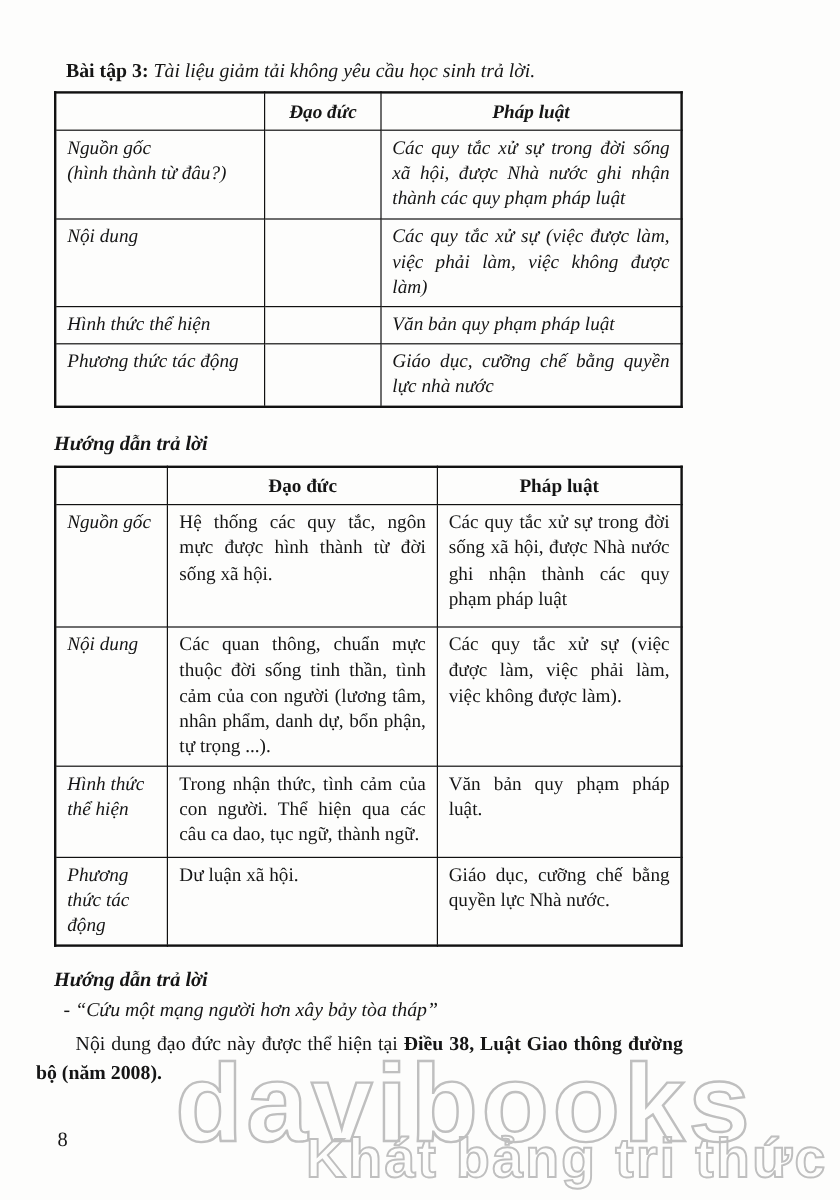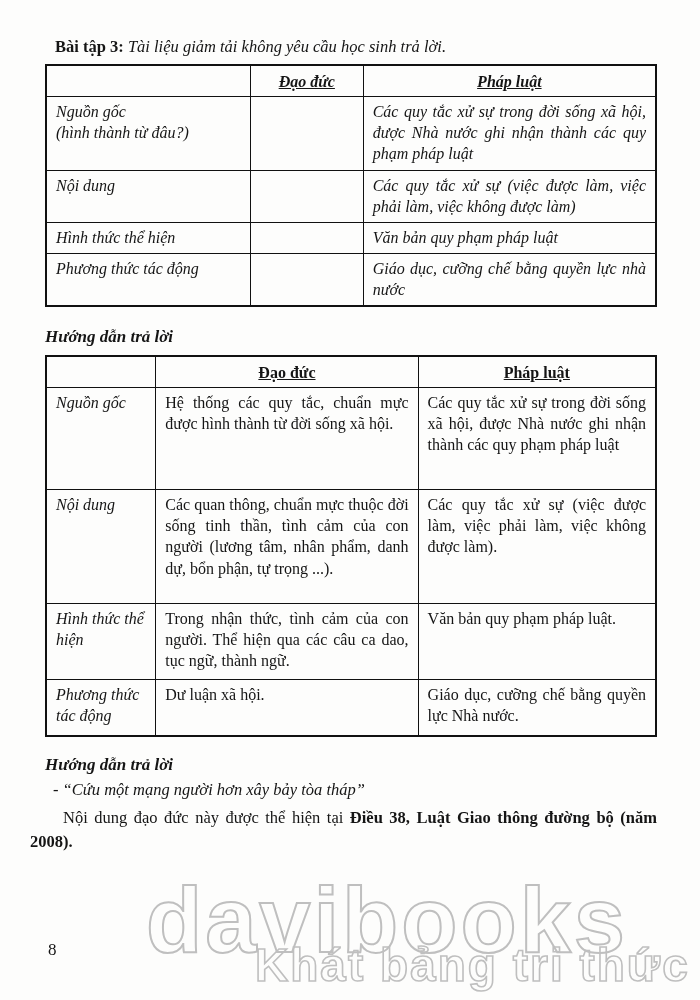--- a/index.html
+++ b/index.html
@@ -1,37 +1,37 @@
 <!DOCTYPE html>
 <html><head>
 <meta charset="utf-8">
 <style>
   html,body{margin:0;padding:0;}
   body{
     width:700px;height:1000px;position:relative;overflow:hidden;
     background:#fdfdfc;color:#151515;
     font-family:"Liberation Serif", serif;
   }
-  .content{position:absolute;left:45px;top:36px;width:612px;z-index:2;}
+  .content{position:absolute;left:45px;top:48px;width:524px;z-index:2;}
   p{margin:0;}
   .ex{
     font-size:16.5px;line-height:1.34;font-style:italic;
     padding-left:22px;text-indent:-14px;margin-left:2px;
     text-align:justify;margin-bottom:6px;
   }
   .ex b{font-style:normal;font-weight:bold;}
   table{
     width:100%;border-collapse:collapse;margin-top:4px;
     border:2.5px solid #111;
   }
   td,th{
     border:1.6px solid #111;vertical-align:top;
     padding:4px 9px 5px 9px;font-size:16px;line-height:1.32;
   }
-  th{font-weight:bold;text-align:center;padding-top:5px;padding-bottom:4px;text-decoration:underline;}
+  th{font-weight:bold;text-align:center;padding-top:5px;padding-bottom:4px;}
   .t1 th{font-style:italic;}
   .t1 .rowlabel{font-style:italic;}
   .t1 .val{font-style:italic;text-align:justify;}
   .t2 .rowlabel{font-style:italic;}
   .t2 .val{text-align:justify;}
   .guide{
     text-align:left;font-weight:bold;font-style:italic;
     font-size:17px;margin:16px 0 8px 0;
   }
   .guide2{margin-top:10px;margin-bottom:5px;}
@@ -119,21 +119,21 @@
         <col style="width:39%">
     </colgroup>
     <tbody>
         <tr>
       <th></th>
       <th>Đạo đức</th>
       <th>Pháp luật</th>
     </tr>
     <tr>
       <td class="rowlabel h1">Nguồn gốc</td>
-      <td class="val">Hệ thống các quy tắc, chuẩn mực được hình thành từ đời sống xã hội.</td>
+      <td class="val">Hệ thống các quy tắc, ngôn mực được hình thành từ đời sống xã hội.</td>
       <td class="val">Các quy tắc xử sự trong đời sống xã hội, được Nhà nước ghi nhận thành các quy phạm pháp luật</td>
     </tr>
     <tr>
       <td class="rowlabel h2">Nội dung</td>
       <td class="val">Các quan thông, chuẩn mực thuộc đời sống tinh thần, tình cảm của con người (lương tâm, nhân phẩm, danh dự, bổn phận, tự trọng ...).</td>
       <td class="val">Các quy tắc xử sự (việc được làm, việc phải làm, việc không được làm).</td>
     </tr>
     <tr>
       <td class="rowlabel h3">Hình thức thể hiện</td>
       <td class="val">Trong nhận thức, tình cảm của con người. Thể hiện qua các câu ca dao, tục ngữ, thành ngữ.</td>

